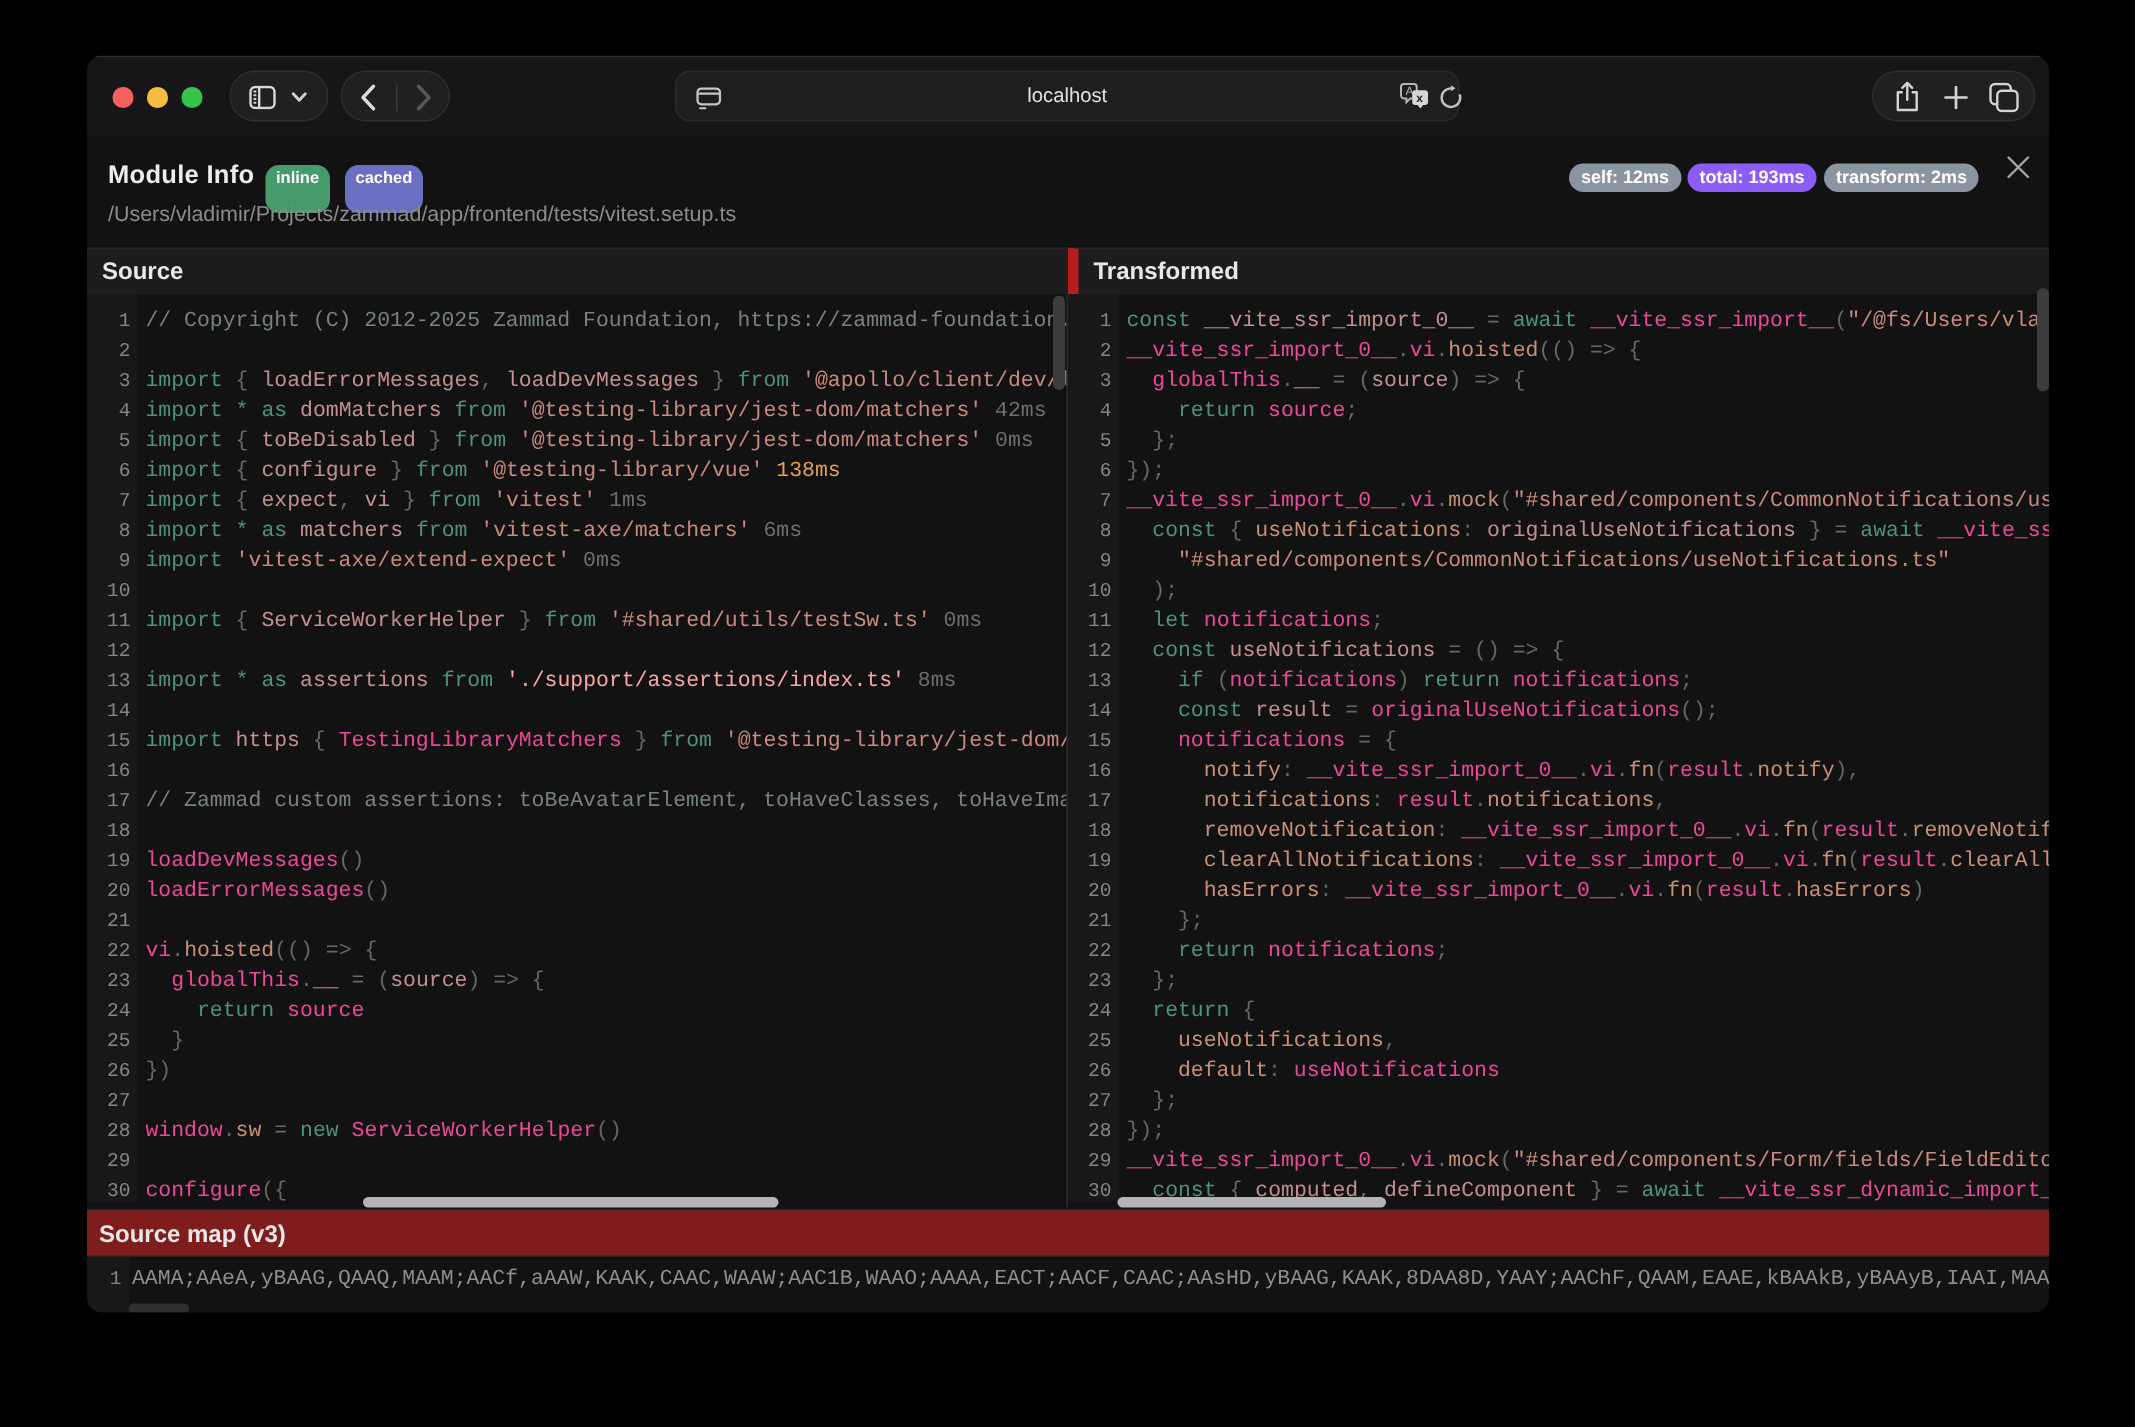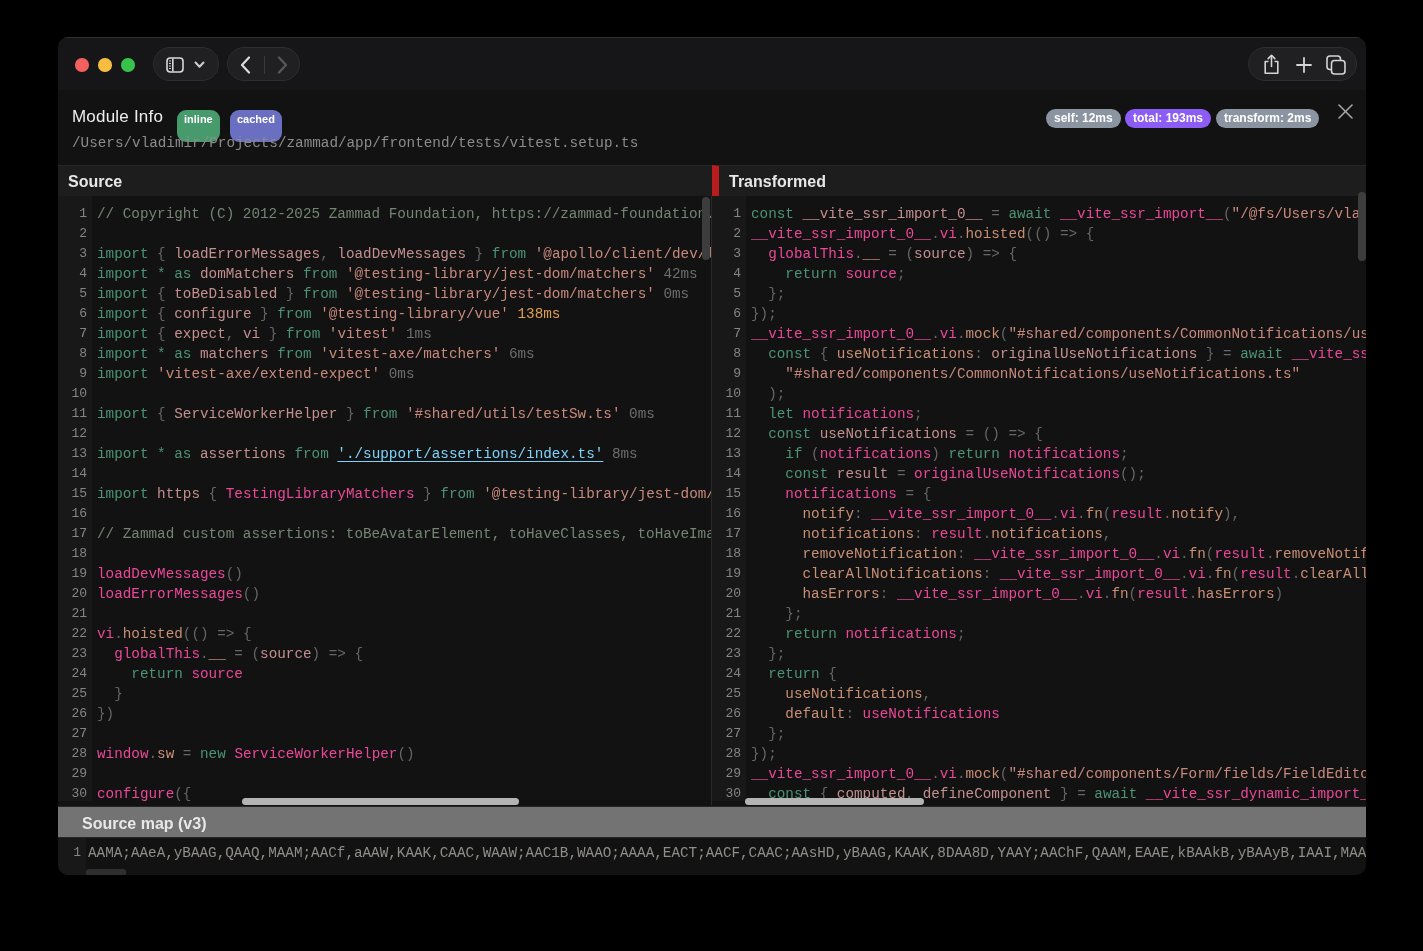--- a/index.html
+++ b/index.html
@@ -2,37 +2,37 @@
 <html><head><meta charset="utf-8"><title>Module Info</title>
 <style>
 *{margin:0;padding:0;box-sizing:border-box}
 html,body{width:1423px;height:951px;background:#000;overflow:hidden;font-family:"Liberation Sans",sans-serif}
 .win{position:absolute;left:58px;top:37px;width:1308px;height:838px;border-radius:10px;background:#121212;overflow:hidden}
 .toolbar{position:absolute;left:0;top:0;width:100%;height:53px;background:#161618;box-shadow:inset 0 1px 0 #303032}
 .tl{position:absolute;width:13.5px;height:13.5px;border-radius:50%;top:21.3px}
 .pill{position:absolute;background:#202023;border:1px solid #2e2e31;border-radius:17px;top:9.5px;height:34px}
 .addr{position:absolute;background:#1e1e21;border:1px solid #2b2b2e;border-radius:10px;top:9.5px;height:34px}
 .mh{position:absolute;left:0;top:53px;width:100%;height:75px;background:#121213}
-.mh .title{position:absolute;left:14px;top:17px;font-size:17px;font-weight:normal;color:#ededed;letter-spacing:.2px}
+.mh .title{position:absolute;left:14px;top:17px;font-size:17px;font-weight:bold;color:#ededed;letter-spacing:.2px}
 .badge{position:absolute;top:20px;height:32px;border-radius:9px;color:#fff;font-size:11px;font-weight:bold;line-height:18px;padding:0 7px}
-.mpath{position:absolute;left:14px;top:45px;font-family:Liberation Mono, monospace;font-size:14.3px;color:#8c8c8c}
+.mpath{position:absolute;left:14px;top:45px;font-family:Liberation Sans, sans-serif;font-size:14.3px;color:#8c8c8c}
 .tpill{position:absolute;top:19px;height:19px;border-radius:10px;color:#fff;font-size:12px;font-weight:bold;line-height:19px;padding:0 8px}
 .panels{position:absolute;left:0;top:128px;width:100%;height:640px}
 .phead{position:absolute;top:0;height:31px;background:#1d1d1d;border-top:1px solid #262626;font-size:16px;font-weight:bold;color:#e8e8e8;line-height:31px;padding-left:10px}
 .pcode{position:absolute;top:31px;height:605px;overflow:hidden;background:#121212}
 .gut{position:absolute;left:0;top:0;width:34px;height:100%;background:#181818}
 pre.nums{position:absolute;left:0;top:8px;width:29px;text-align:right;font-family:"Liberation Mono",monospace;font-size:13px;line-height:20px;color:#858585}
 pre.code{position:absolute;left:39px;top:8px;font-family:"Liberation Mono",monospace;font-size:14.3px;line-height:20px;color:#dbd7ca}
 i{font-style:normal}
 .k{color:#4d9375}.s{color:#c98a7d}.v{color:#c48f8f}.y{color:#ec4899}.o{color:#c99076}
 .p{color:#666666}.c{color:#758575}.t{color:#6e6e6e}.T{color:#e2a052}
-.su{color:#7dd3fc;text-decoration:underline;text-underline-offset:3px}
+.su{color:#fca5a5;text-underline-offset:3px}
 .vbar{position:absolute;width:8px;border-radius:4px;background:#3d3d3d}
 .hbar{position:absolute;height:7px;border-radius:3.5px;background:#b4b4b4}
-.smh{position:absolute;left:0;top:769px;width:100%;height:32px;background:#737373;border-top:1px solid #262626;border-bottom:1px solid #262626;font-size:16px;font-weight:bold;color:#e8e8e8;line-height:34px;padding-left:24px}
+.smh{position:absolute;left:0;top:769px;width:100%;height:32px;background:#7f1d1d;border-top:1px solid #262626;border-bottom:1px solid #262626;font-size:16px;font-weight:bold;color:#e8e8e8;line-height:34px;padding-left:8px}
 .smb{position:absolute;left:0;top:801px;width:100%;height:37px;background:#121212;overflow:hidden}
 .icon{position:absolute}
 </style></head>
 <body>
 <div class="win">
 
 <div class="toolbar">
  <div class="tl" style="left:17.4px;background:#f2615e"></div>
  <div class="tl" style="left:40.4px;background:#f6bd3e"></div>
  <div class="tl" style="left:63.4px;background:#36c24b"></div>
@@ -49,20 +49,38 @@
    <polyline points="1.5,1.5 5.5,5.8 9.5,1.5" fill="none" stroke="#cfcfcf" stroke-width="2" stroke-linecap="round" stroke-linejoin="round"></polyline>
   </svg>
  </div>
  <div class="pill" style="left:169px;width:73px">
   <svg class="icon" style="left:12px;top:8px" width="11" height="18" viewBox="0 0 11 18">
    <polyline points="9,1.5 2,9 9,16.5" fill="none" stroke="#dcdcdc" stroke-width="2.2" stroke-linecap="round" stroke-linejoin="round"></polyline>
   </svg>
   <div style="position:absolute;left:36px;top:8px;width:1px;height:18px;background:#3a3a3c"></div>
   <svg class="icon" style="left:49px;top:8px" width="11" height="18" viewBox="0 0 11 18">
    <polyline points="2,1.5 9,9 2,16.5" fill="none" stroke="#58585a" stroke-width="2.2" stroke-linecap="round" stroke-linejoin="round"></polyline>
+  </svg>
+ </div>
+ <div class="addr" style="left:392px;width:523px">
+  <svg class="icon" style="left:13px;top:10px" width="17" height="15" viewBox="0 0 17 15">
+   <rect x="1" y="1" width="15" height="10.5" rx="2.6" fill="none" stroke="#c6c6c6" stroke-width="1.5"></rect>
+   <line x1="1.4" y1="4.4" x2="16.6" y2="4.4" stroke="#c6c6c6" stroke-width="1.4"></line>
+   <line x1="2.2" y1="14.2" x2="6.8" y2="14.2" stroke="#c6c6c6" stroke-width="1.5"></line>
+  </svg>
+  <div style="position:absolute;left:0;width:100%;text-align:center;top:8.5px;font-size:13.5px;color:#e2e2e2">localhost</div>
+  <svg class="icon" style="left:482px;top:7px" width="20" height="20" viewBox="0 0 20 20">
+   <path d="M3 1 H 9.5 A 2 2 0 0 1 11.5 3 V 8.6 A 2 2 0 0 1 9.5 10.6 H 7.2 L 4.6 13.2 V 10.6 H 3 A 2 2 0 0 1 1 8.6 V 3 A 2 2 0 0 1 3 1 Z" fill="none" stroke="#b5b5b5" stroke-width="1.3"></path>
+   <text x="4" y="8.6" font-size="8" fill="#b5b5b5" font-family="Liberation Sans">A</text>
+   <path d="M10.5 5.2 H 17 A 2 2 0 0 1 19 7.2 V 13 A 2 2 0 0 1 17 15 H 15.8 L 13.9 17.4 L 12 15 H 10.5 A 2 2 0 0 1 8.5 13 V 7.2 A 2 2 0 0 1 10.5 5.2 Z" fill="#d6d6d6"></path>
+   <text x="11.2" y="13.2" font-size="8" font-weight="bold" fill="#222225" font-family="Liberation Sans">x</text>
+  </svg>
+  <svg class="icon" style="left:508px;top:8px" width="18" height="18" viewBox="0 0 18 18">
+   <path d="M 14.1 6.9 A 6.2 6.2 0 1 1 8.3 2.9" fill="none" stroke="#c2c2c2" stroke-width="1.6"></path>
+   <polygon points="8.3,0.9 11.4,2.9 8.3,4.9" fill="#c2c2c2"></polygon>
   </svg>
  </div>
  <div class="pill" style="left:1190px;width:109px">
   <svg class="icon" style="left:14px;top:6.5px" width="17" height="21" viewBox="0 0 17 21">
    <path d="M 5.5 7.5 H 2.2 V 19.3 H 14.8 V 7.5 H 11.5" fill="none" stroke="#d4d4d4" stroke-width="1.6" stroke-linejoin="round"></path>
    <line x1="8.5" y1="1.8" x2="8.5" y2="12.5" stroke="#d4d4d4" stroke-width="1.6" stroke-linecap="round"></line>
    <polyline points="5.2,4.6 8.5,1.3 11.8,4.6" fill="none" stroke="#d4d4d4" stroke-width="1.6" stroke-linecap="round" stroke-linejoin="round"></polyline>
   </svg>
   <svg class="icon" style="left:46.5px;top:9px" width="16" height="16" viewBox="0 0 16 16">
    <line x1="8" y1="1" x2="8" y2="15" stroke="#d4d4d4" stroke-width="1.8" stroke-linecap="round"></line>

